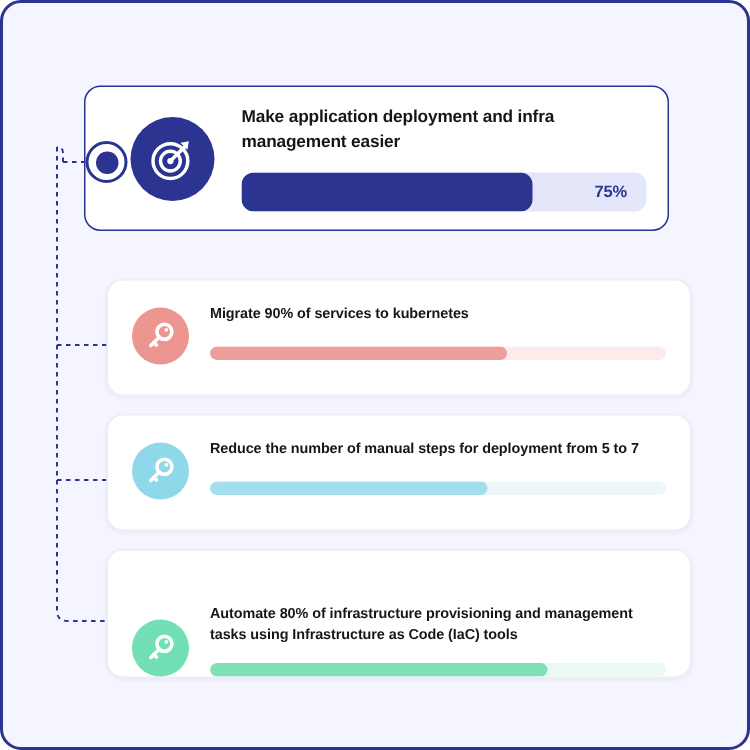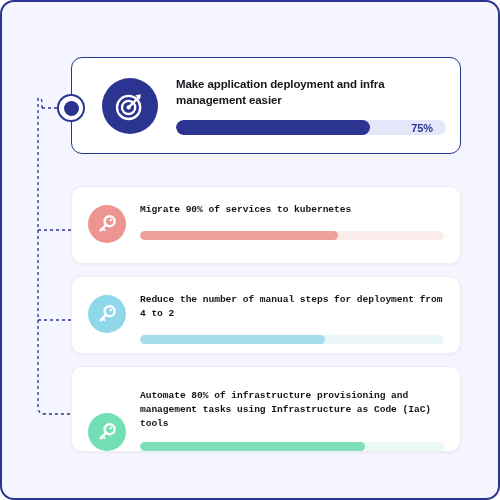--- a/index.html
+++ b/index.html
@@ -54,21 +54,21 @@
   #objective-dot .inner {
     width: 15px;
     height: 15px;
     border-radius: 50%;
     background: #2b3490;
   }
 
   
   #objective-card {
     position: absolute;
-    left: 69px;
+    left: 54px;
     top: 55px;
     width: 390px;
     height: 97px;
     box-sizing: border-box;
     background: #ffffff;
     border: 1.6px solid #2b3490;
     border-radius: 11px;
     display: flex;
     align-items: center;
     padding: 0 14px 0 30px;
@@ -97,21 +97,21 @@
     letter-spacing: -0.1px;
   }
   .obj-progress-row {
     display: flex;
     align-items: center;
     margin-top: 12px;
   }
   .obj-track {
     position: relative;
     flex: 1 1 auto;
-    height: 15px;
+    height: 26px;
     border-radius: 8px;
     background: #e4e7fa;
     overflow: hidden;
   }
   .obj-fill {
     position: absolute;
     left: 0;
     top: 0;
     bottom: 0;
     border-radius: 8px;
@@ -134,21 +134,20 @@
     left: 69px;
     width: 390px;
     box-sizing: border-box;
     background: #ffffff;
     border: 1px solid #ededf2;
     border-radius: 11px;
     box-shadow: 0 1px 3px rgba(40, 45, 90, 0.055);
     display: flex;
     padding: 16px 16px 0 16px;
     z-index: 4;
-    font-family: Liberation Mono, monospace;
   }
   #kr-card-0 { top: 184px; height: 78px; }
   #kr-card-1 { top: 274px; height: 78px; }
   #kr-card-2 { top: 364px; height: 86px; align-items: flex-end; }
 
   .kr-icon {
     flex: 0 0 auto;
     width: 38px;
     height: 38px;
     border-radius: 50%;
@@ -246,21 +245,21 @@
   <div class="kr-card" id="kr-card-1">
     <div class="kr-icon" style="background: rgb(143, 216, 234);">
       <svg width="20" height="20" viewBox="0 0 20 20" fill="none">
         <circle cx="12.6" cy="7.2" r="5.0" stroke="#ffffff" stroke-width="2.4"></circle>
         <circle cx="13.9" cy="5.9" r="1.25" fill="#ffffff"></circle>
         <path d="M9.3 10.6 L3.6 16.3" stroke="#ffffff" stroke-width="2.4" stroke-linecap="round"></path>
         <path d="M5.6 14.3 L7.3 16.0" stroke="#ffffff" stroke-width="2.4" stroke-linecap="round"></path>
       </svg>
     </div>
     <div class="kr-body">
-      <div class="kr-title">Reduce the number of manual steps for deployment from 4 to 2</div>
+      <div class="kr-title">Reduce the number of manual steps for deployment from 5 to 7</div>
       <div class="kr-track" style="background: rgb(236, 247, 250);">
         <div class="kr-fill" style="width: 61%; background: rgb(164, 221, 236);"></div>
       </div>
     </div>
   </div>
 
   <div class="kr-card" id="kr-card-2">
     <div class="kr-icon" style="background: rgb(114, 223, 180);">
       <svg width="20" height="20" viewBox="0 0 20 20" fill="none">
         <circle cx="12.6" cy="7.2" r="5.0" stroke="#ffffff" stroke-width="2.4"></circle>

